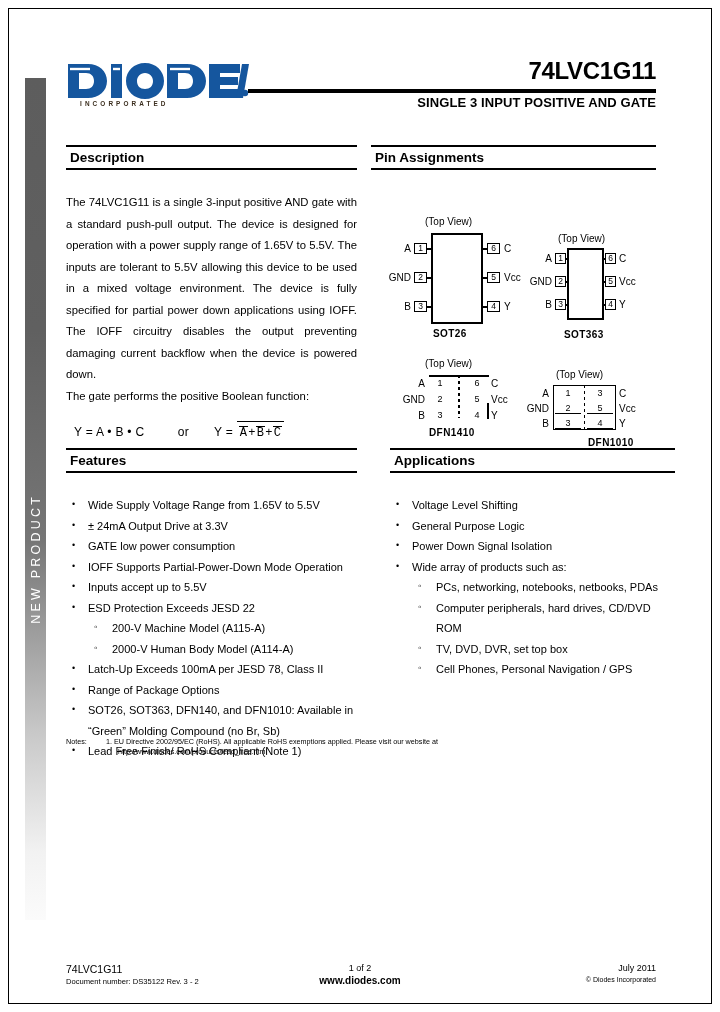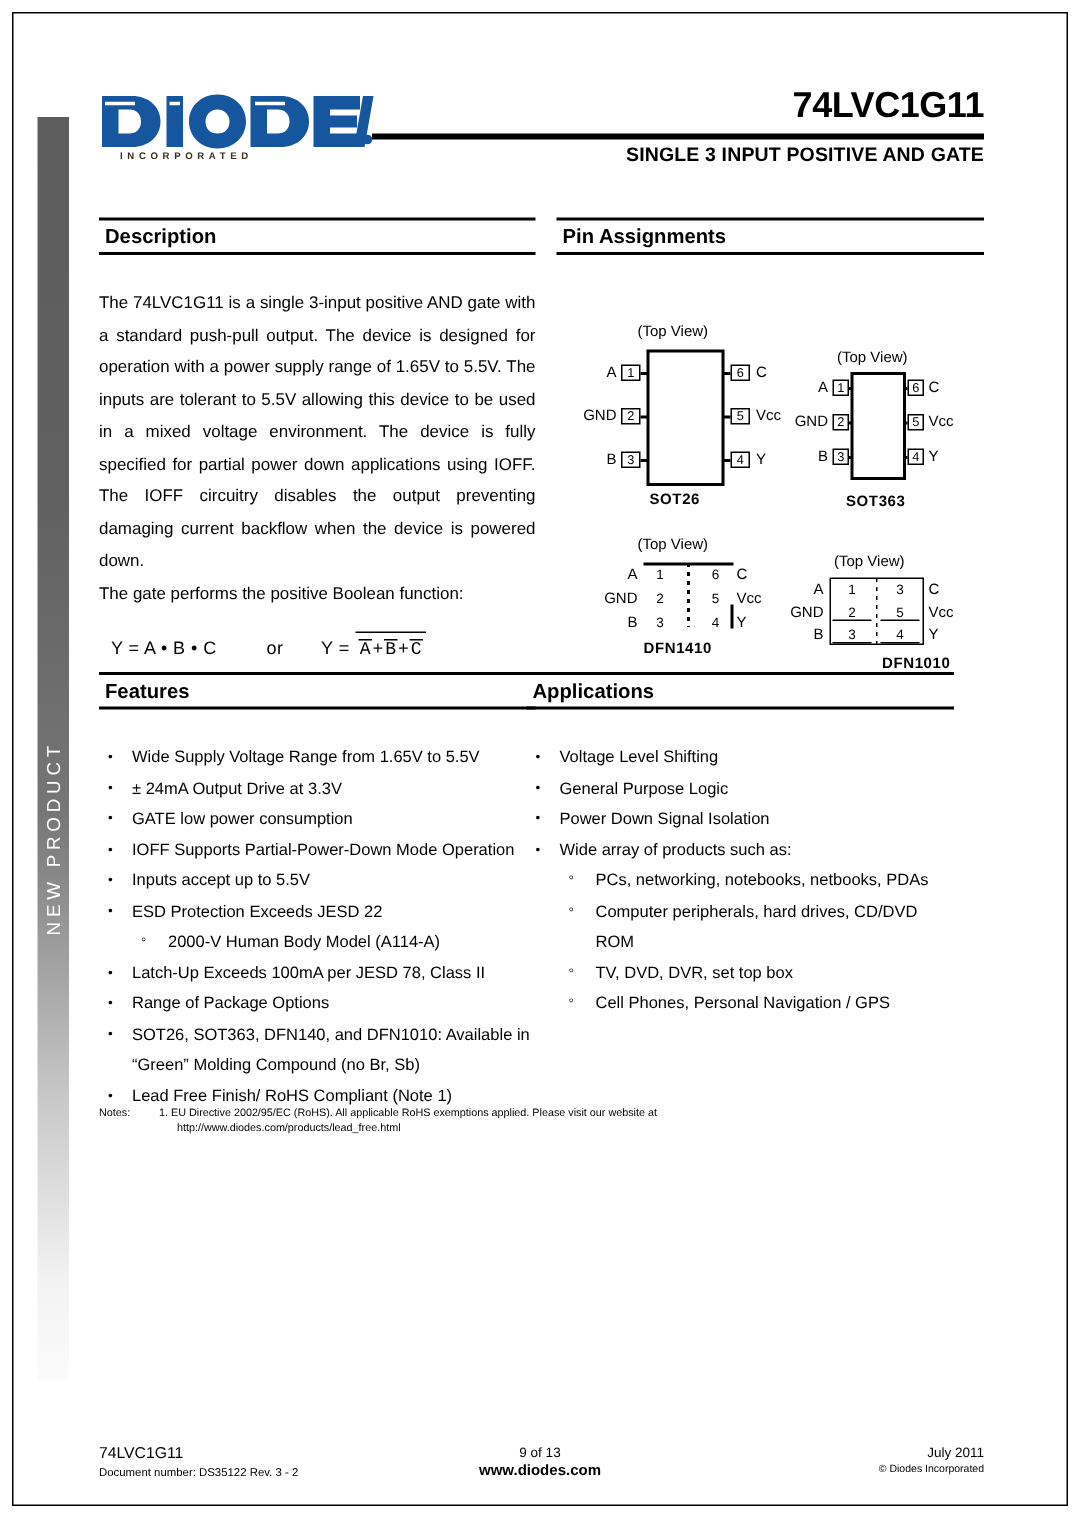--- a/index.html
+++ b/index.html
@@ -113,21 +113,21 @@
   .chipbody { position: absolute; border: 2px solid #000; background: #fff; }
   .pinlbl { position: absolute; font-size: 10px; }
   .pinnum {
     position: absolute; font-size: 8.5px; text-align: center;
     border: 1.4px solid #000; background: #fff; line-height: 9px;
   }
   .lead { position: absolute; background: #000; }
   .dfn-cell { position: absolute; font-size: 9px; text-align: center; }
   
   #features { left: 66px; top: 448px; width: 291px; }
-  #applications { left: 351px; top: 448px; width: 285px; }
+  #applications { left: 390px; top: 448px; width: 285px; }
   .list { margin-top: 22px; font-size: 11px; line-height: 20.5px; }
   .li { position: relative; padding-left: 22px; }
   .li::before {
     content: "\2022"; position: absolute; left: 6px; top: -1px;
     font-size: 9px; color: #000;
   }
   .li2 { position: relative; padding-left: 46px; }
   .li2::before {
     content: "\25E6"; position: absolute; left: 28px; top: -1px;
     font-size: 10px; color: #000;
@@ -313,20 +313,21 @@
 
   <div class="sec" id="features">
     <div class="sec-head">Features</div>
     <div class="list">
       <div class="li">Wide Supply Voltage Range from 1.65V to 5.5V</div>
       <div class="li">± 24mA Output Drive at 3.3V</div>
       <div class="li">GATE low power consumption</div>
       <div class="li">IOFF Supports Partial-Power-Down Mode Operation</div>
       <div class="li">Inputs accept up to 5.5V</div>
       <div class="li">ESD Protection Exceeds JESD 22</div>
+      <div class="li2">200-V Machine Model (A115-A)</div>
       <div class="li2">2000-V Human Body Model (A114-A)</div>
       <div class="li">Latch-Up Exceeds 100mA per JESD 78, Class II</div>
       <div class="li">Range of Package Options</div>
       <div class="li">SOT26, SOT363, DFN140, and DFN1010: Available in</div>
       <div class="li-cont">“Green” Molding Compound (no Br, Sb)</div>
       <div class="li">Lead Free Finish/ RoHS Compliant (Note 1)</div>
     </div>
   </div>
 
   <div class="sec" id="applications">
@@ -349,21 +350,21 @@
       <div>1. EU Directive 2002/95/EC (RoHS). All applicable RoHS exemptions applied. Please visit our website at</div>
       <div style="padding-left:12px;">http://www.diodes.com/products/lead_free.html</div>
     </div>
   </div>
 
   <div class="ft-left">
     <div>74LVC1G11</div>
     <div class="dn">Document number: DS35122 Rev. 3 - 2</div>
   </div>
   <div class="ft-mid">
-    <div>9 of 13</div>
+    <div>1 of 2</div>
     <div class="site">www.diodes.com</div>
   </div>
   <div class="ft-right">
     <div>July 2011</div>
     <div class="cp">© Diodes Incorporated</div>
   </div>
 
 </div>
 
 </body></html>

